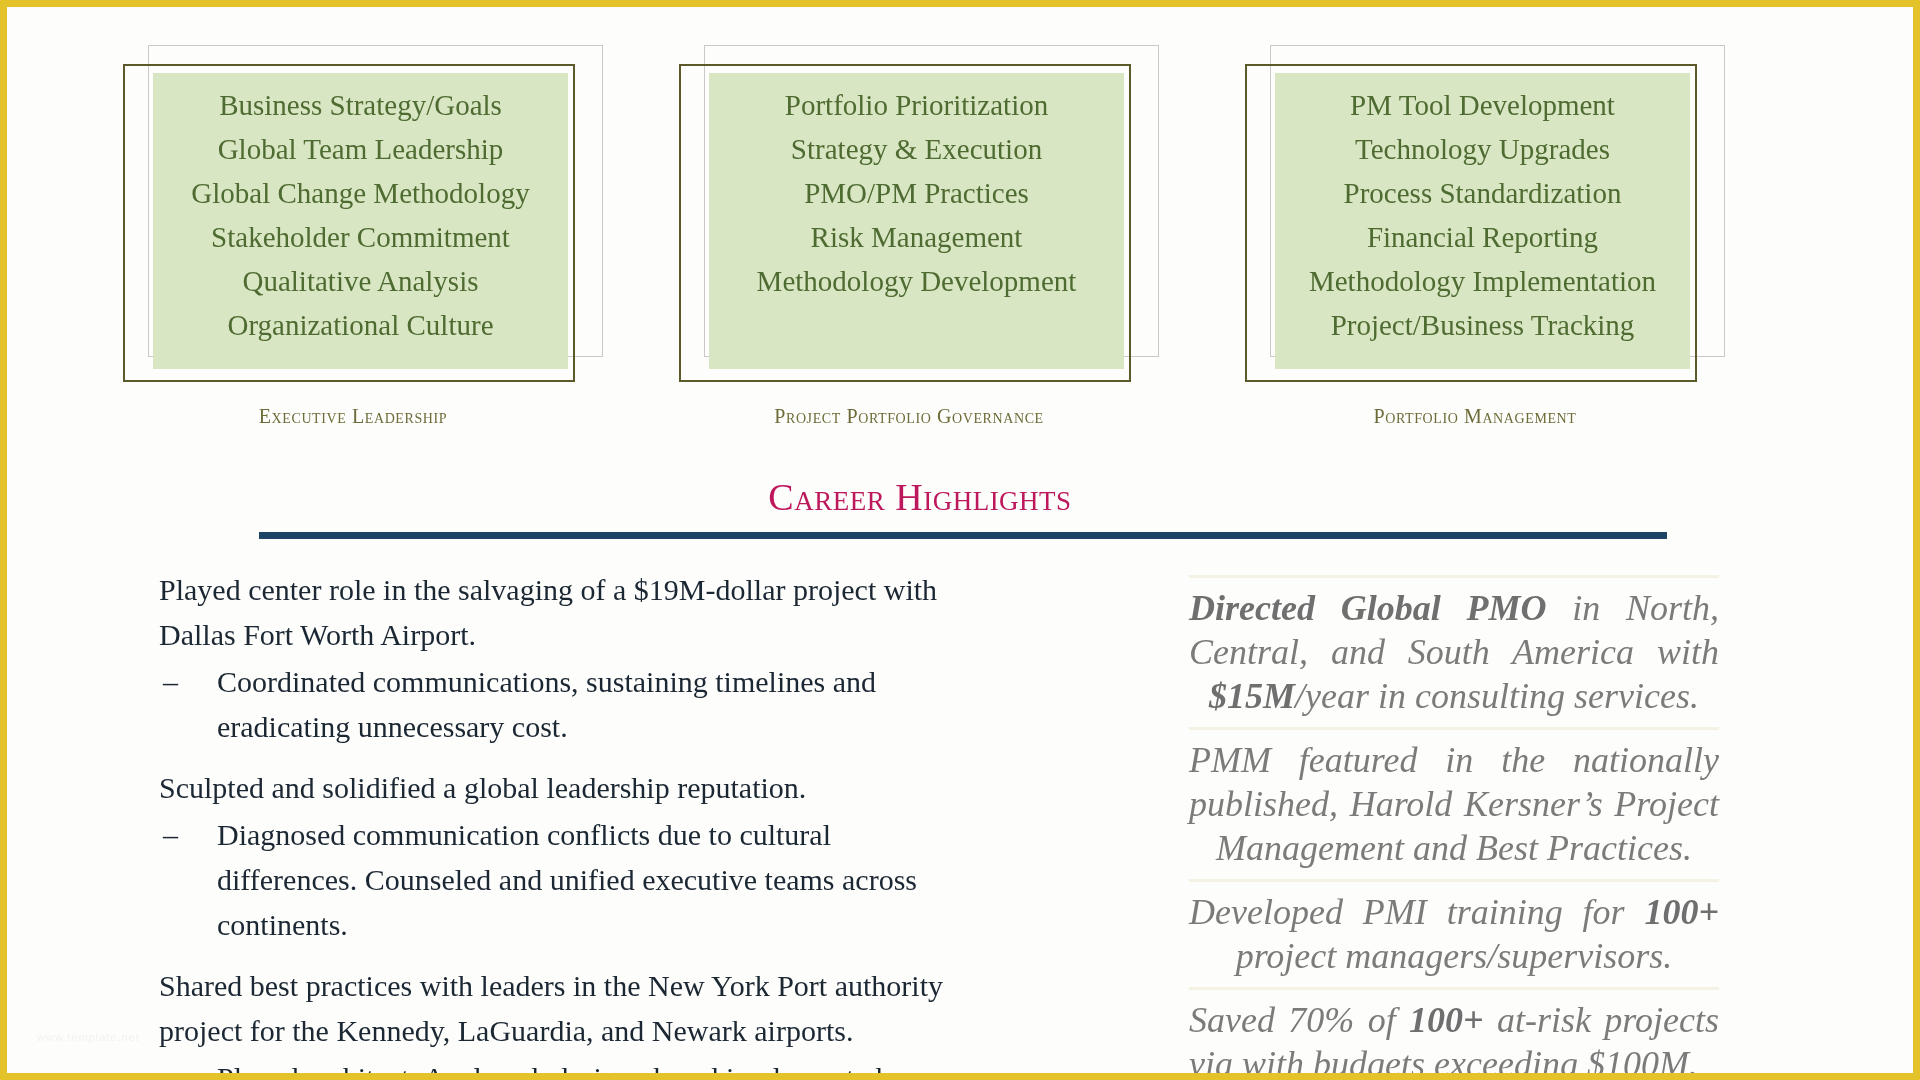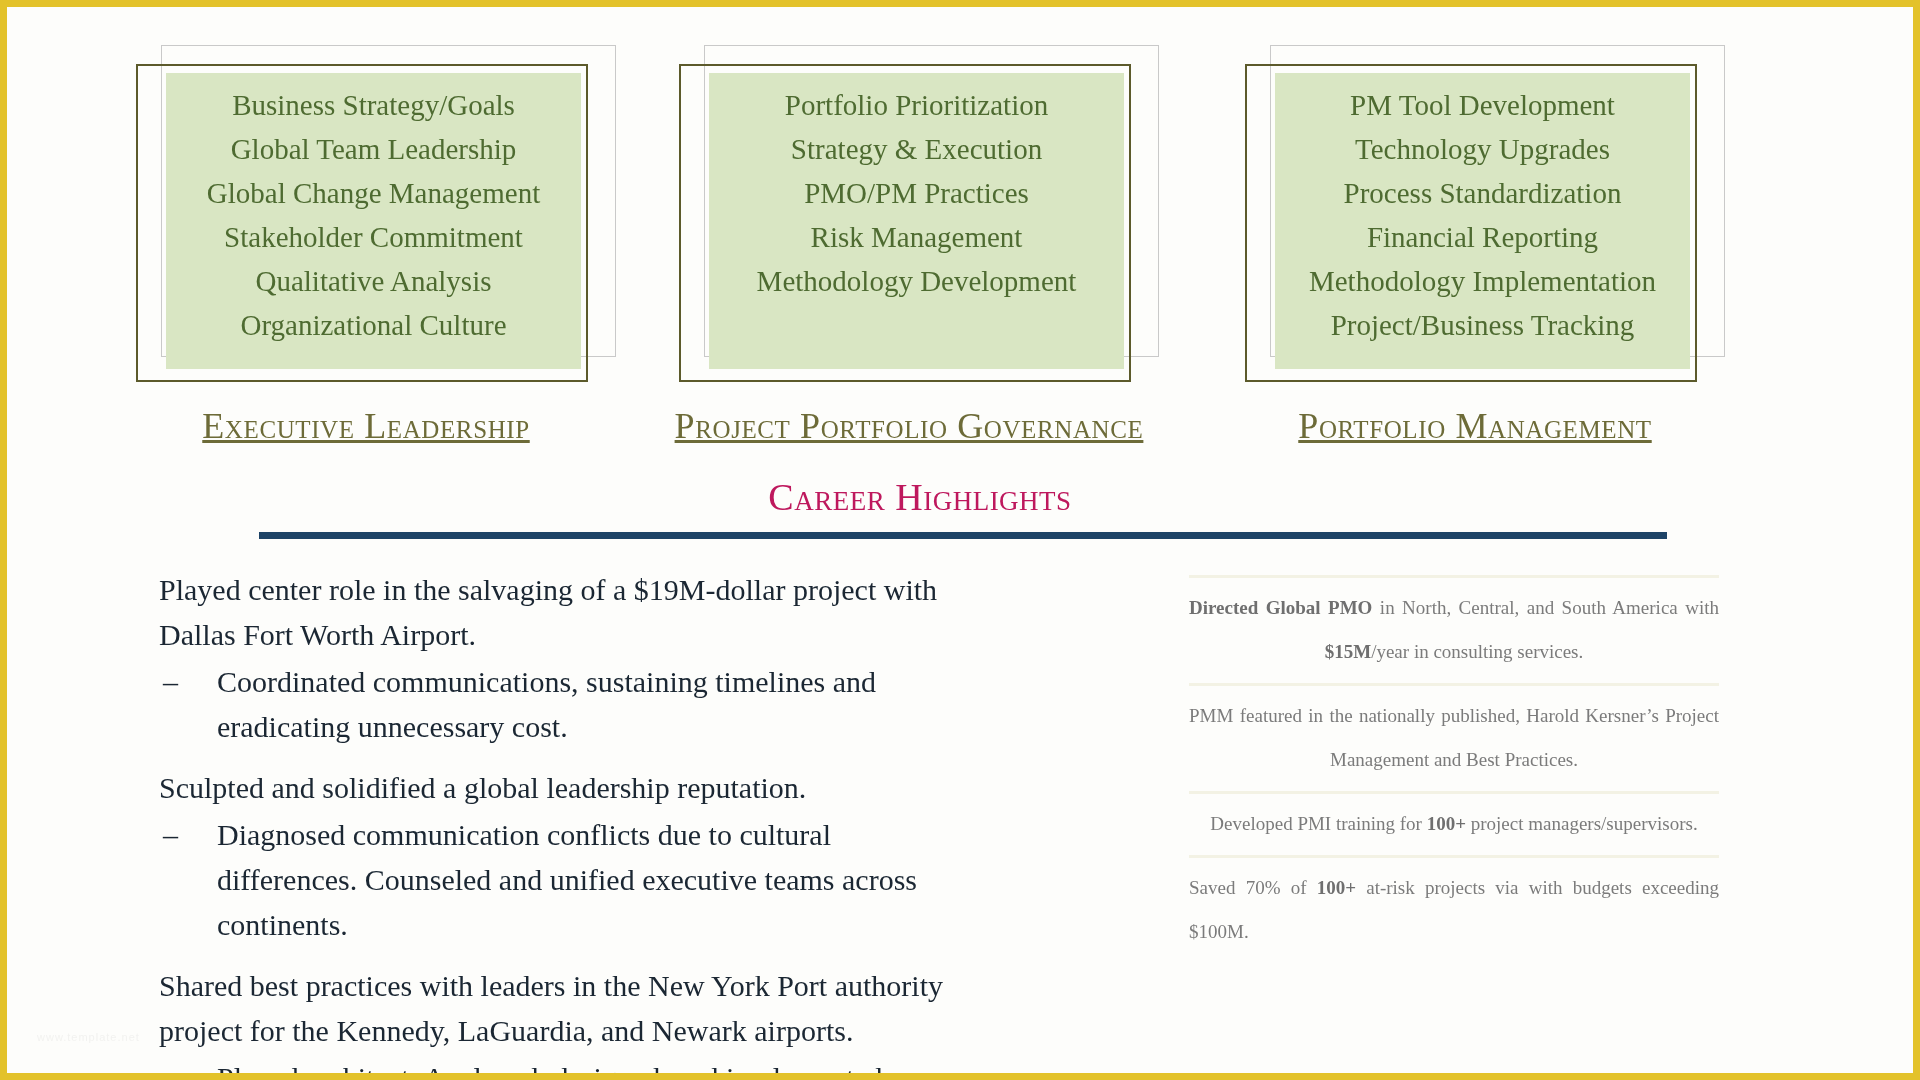--- a/index.html
+++ b/index.html
@@ -41,21 +41,21 @@
     top: 30px;
     width: 1906px;
     height: 400px;
   }
   .skill-col {
     position: absolute;
     top: 0;
     width: 490px;
     height: 400px;
   }
-  .skill-col.c1 { left: 129px; }
+  .skill-col.c1 { left: 116px; }
   .skill-col.c2 { left: 672px; }
   .skill-col.c3 { left: 1238px; }
 
   
   .ghost-frame {
     position: absolute;
     left: 25px;
     top: 8px;
     width: 455px;
     height: 312px;
@@ -95,25 +95,24 @@
     font-family: "Liberation Serif", "DejaVu Serif", serif;
   }
 
   .skill-caption {
     position: absolute;
     top: 368px;
     left: -30px;
     width: 520px;
     text-align: center;
     color: #6d6b38;
-    font-size: 36px;
+    font-size: 20px;
     font-variant: small-caps;
     letter-spacing: 0.6px;
     font-family: "Liberation Serif", "DejaVu Serif", serif;
-    text-decoration: underline;
   }
 
   
   .section-header {
     position: absolute;
     left: 0;
     top: 468px;
     width: 1826px;
     text-align: center;
     color: #be185d;
@@ -166,21 +165,22 @@
 
   .right-col {
     position: absolute;
     left: 1182px;
     top: 8px;
     width: 530px;
     font-family: "Liberation Serif", "DejaVu Serif", serif;
   }
   .hl-item {
     color: #7b7b7b;
-    font-size: 19px;
+    font-style: italic;
+    font-size: 36px;
     line-height: 44px;
     text-align: justify;
     text-align-last: center;
     padding: 8px 0 9px 0;
     border-top: 3px solid #f3f2e4;
   }
   .hl-item.just {
     text-align-last: auto;
   }
   .hl-item b {
@@ -207,21 +207,21 @@
   <div class="page-inner">
 
     <div class="skill-row">
 
       <div class="skill-col c1">
         <div class="ghost-frame"></div>
         <div class="olive-frame"></div>
         <div class="green-fill">
           <div class="skill-line">Business Strategy/Goals</div>
           <div class="skill-line">Global Team Leadership</div>
-          <div class="skill-line">Global Change Management</div>
+          <div class="skill-line">Global Change Methodology</div>
           <div class="skill-line">Stakeholder Commitment</div>
           <div class="skill-line">Qualitative Analysis</div>
           <div class="skill-line">Organizational Culture</div>
         </div>
         <div class="skill-caption">Executive Leadership</div>
       </div>
 
       <div class="skill-col c2">
         <div class="ghost-frame"></div>
         <div class="olive-frame"></div>

